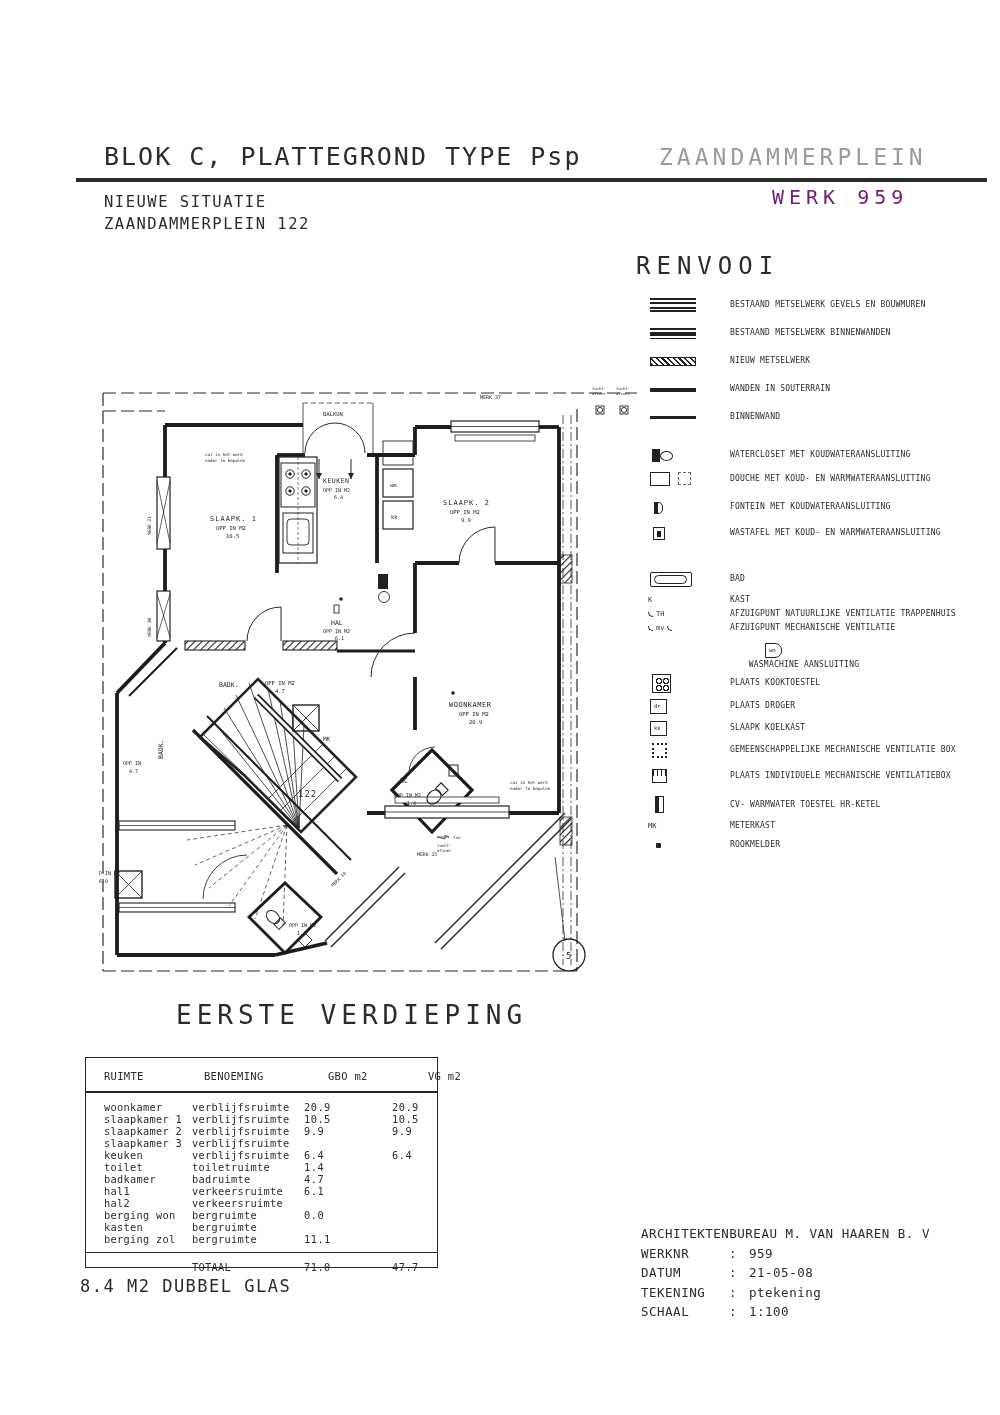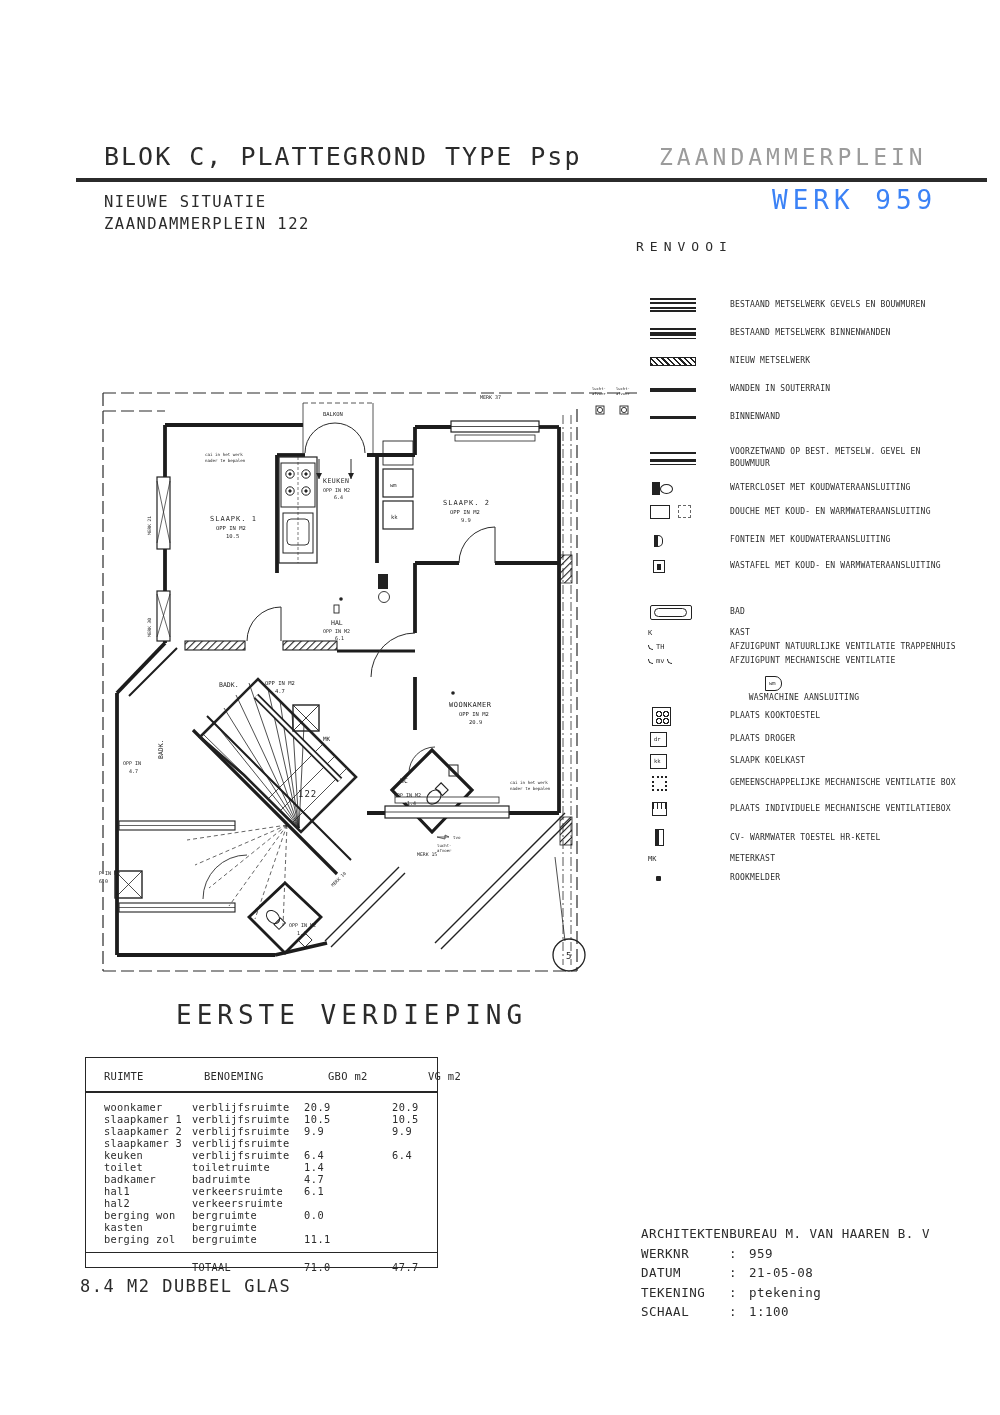--- a/index.html
+++ b/index.html
@@ -5,22 +5,22 @@
   html,body{margin:0;padding:0;background:#e8e8e8;}
   .page{position:relative;width:1000px;height:1415px;background:#ffffff;overflow:hidden;
         font-family:"DejaVu Sans Mono","Liberation Mono",monospace;color:#2b2b2b;}
   .abs{position:absolute;white-space:pre;}
   
   .title{left:104px;top:142px;font-size:25px;letter-spacing:2px;}
   .proj{left:659px;top:144px;font-size:23px;letter-spacing:4px;color:#9b9b9b;}
   .rule{left:76px;top:178px;width:911px;height:4px;background:#2b2b2b;}
   .sub1{left:104px;top:193px;font-size:15.5px;letter-spacing:1.5px;}
   .sub2{left:104px;top:215px;font-size:15.5px;letter-spacing:1.5px;}
-  .werk{left:772px;top:185px;font-size:26px;letter-spacing:5px;color:#3b82f6;}
-  .renvooi{left:636px;top:239px;font-size:13px;letter-spacing:6px;}
+  .werk{left:772px;top:185px;font-size:20px;letter-spacing:5px;color:#701a75;}
+  .renvooi{left:636px;top:252px;font-size:24px;letter-spacing:6px;}
   .caption{left:176px;top:1000px;font-size:26px;letter-spacing:5px;}
   .glass{left:80px;top:1276px;font-size:17px;letter-spacing:1.5px;}
 
   
   .legend{position:absolute;left:648px;top:296px;width:312px;}
   .lrow{display:flex;align-items:center;min-height:18px;}
   .lsym{position:relative;width:58px;min-width:58px;height:18px;margin-right:24px;}
   .lsym::before,.lsym::after{content:"";position:absolute;box-sizing:border-box;}
   .lst{font-style:normal;position:absolute;left:6px;top:50%;transform:translateY(-50%);font-size:5.5px;letter-spacing:0;}
   .llab{font-size:8px;line-height:1.45;letter-spacing:.2px;}
@@ -146,26 +146,20 @@
         <span class="llab">WANDEN IN SOUTERRAIN</span>
       </div>
 
       <div class="lrow s-wallbin">
         <span class="lsym s-wallbin">
           <i class="lst"></i>
         </span>
         <span class="llab">BINNENWAND</span>
       </div>
 
-      <div class="lrow s-wallvoor">
-        <span class="lsym s-wallvoor">
-          <i class="lst"></i>
-        </span>
-        <span class="llab">VOORZETWAND OP BEST. METSELW. GEVEL EN BOUWMUUR</span>
-      </div>
 
       <div class="lrow s-wc">
         <span class="lsym s-wc">
           <i class="lst"></i>
         </span>
         <span class="llab">WATERCLOSET MET KOUDWATERAANSLUITING</span>
       </div>
 
       <div class="lrow s-dou">
         <span class="lsym s-dou">

